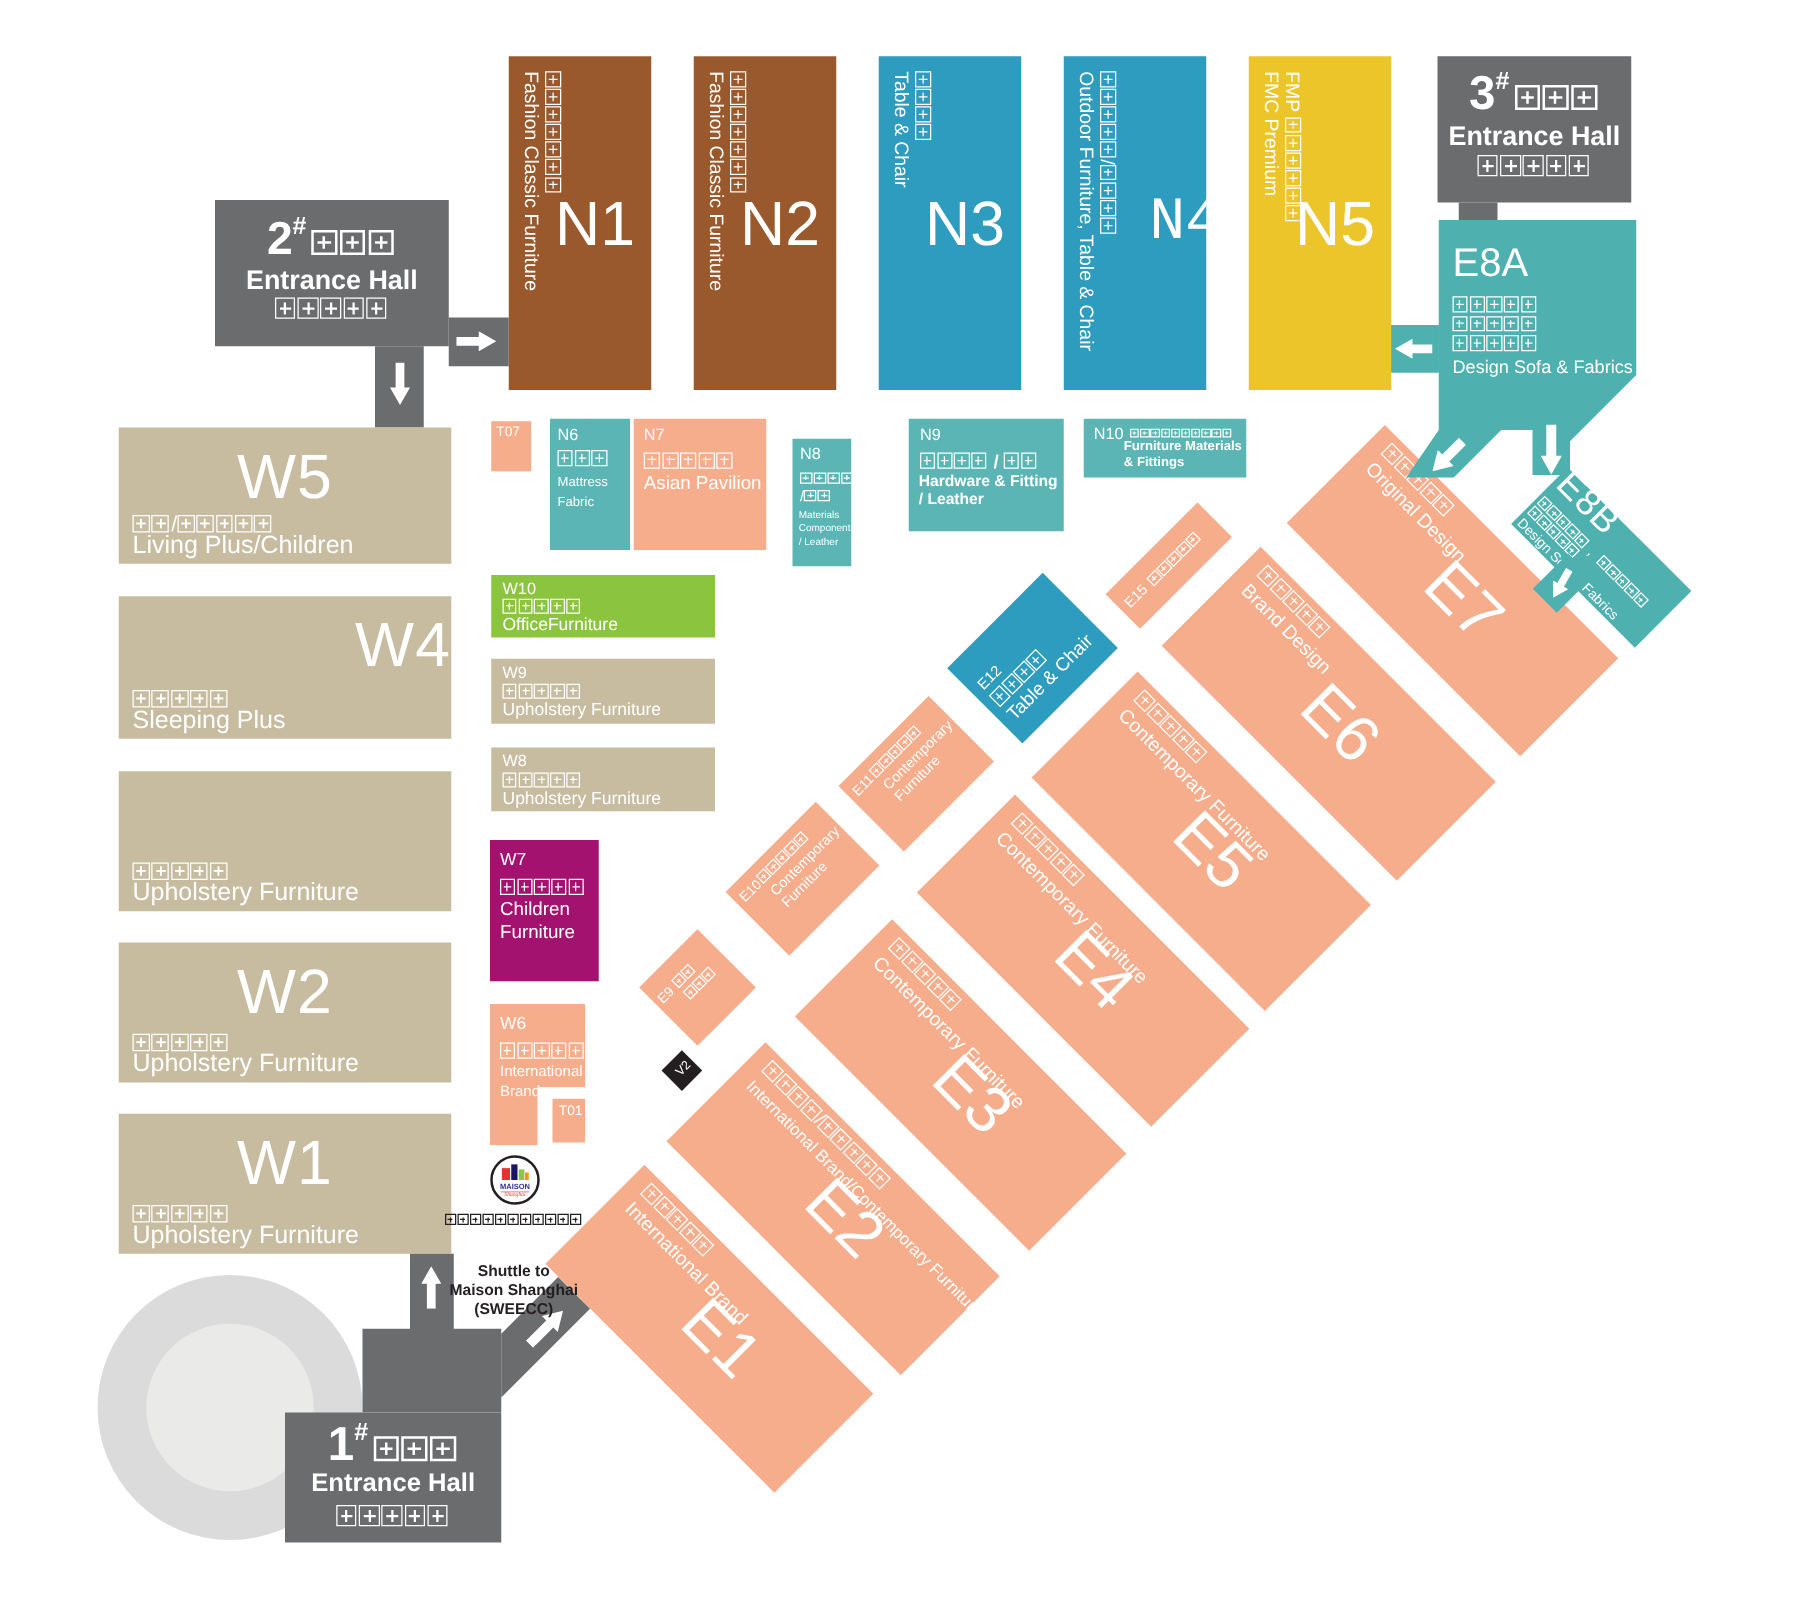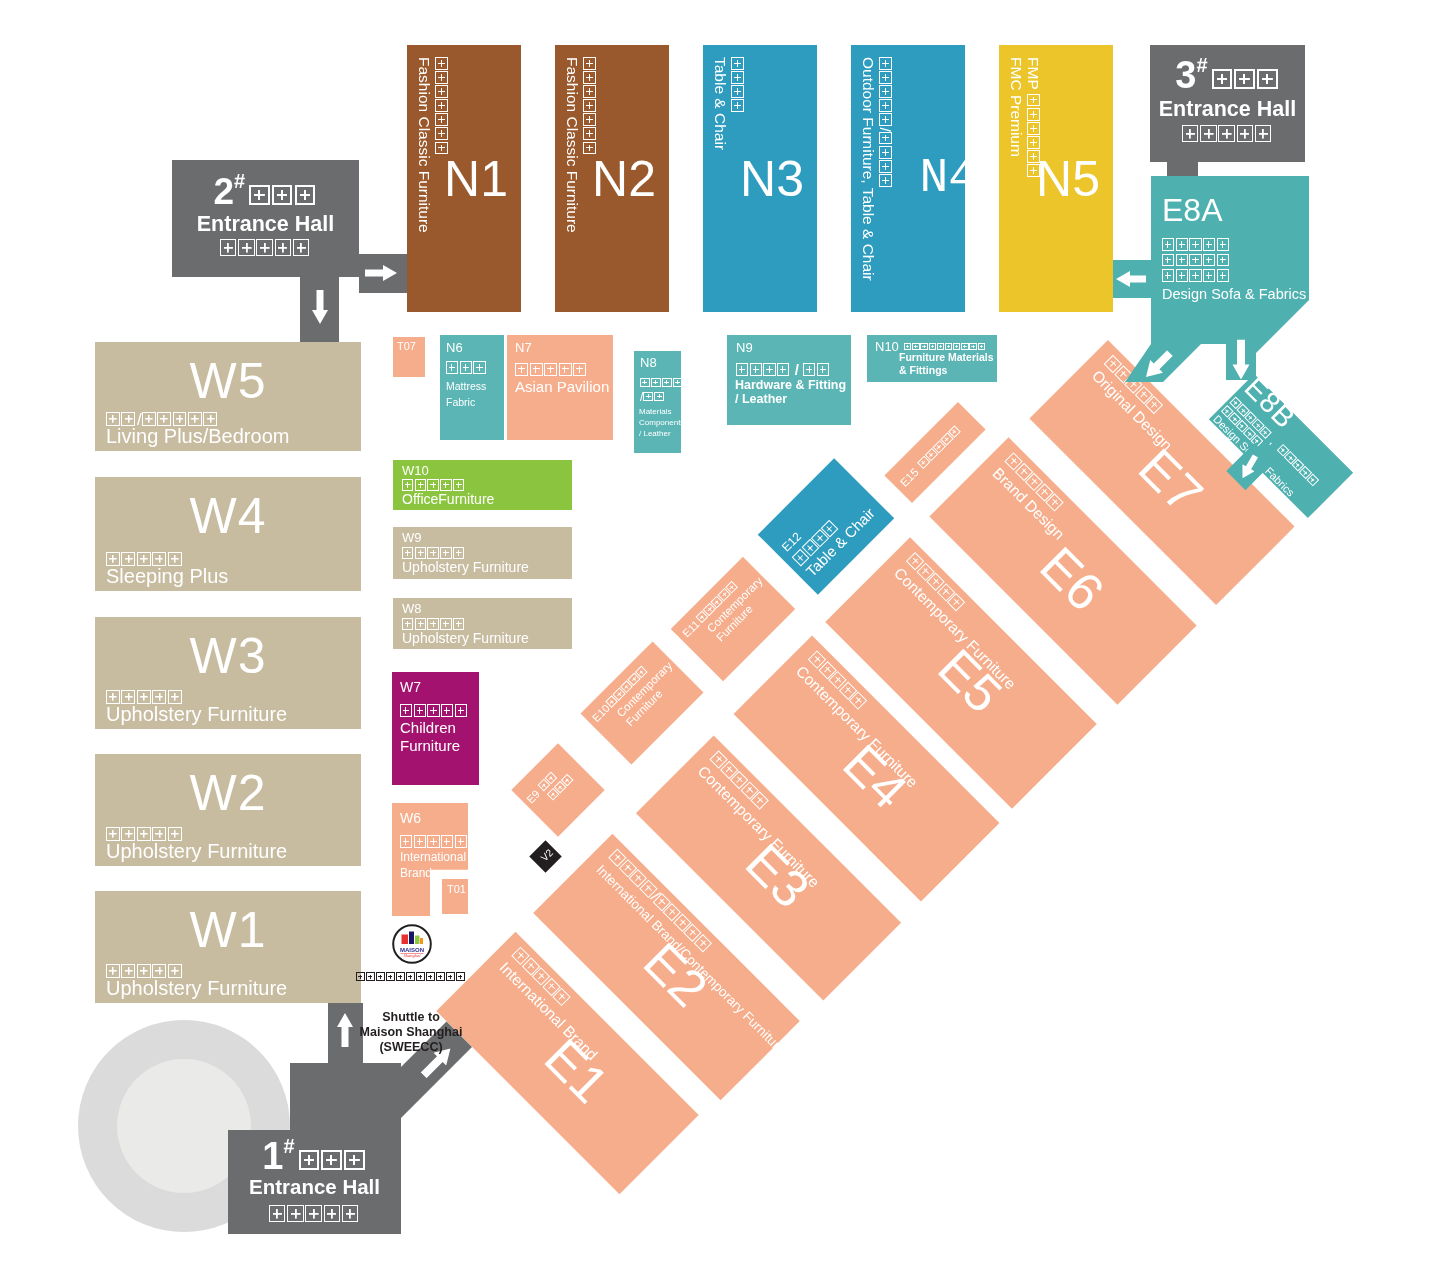--- a/index.html
+++ b/index.html
@@ -65,31 +65,30 @@
 
 <div class="b" style="left:300px;top:277px;width:39px;height:65px;background:#6b6c6e;"></div>
 
 <svg class="r" style="left:303.0px;top:299.0px;transform:rotate(90deg)" width="34" height="16">
       <path d="M0 4.5 H20 V0 L34 8.0 L20 16 V11.5 H0 Z" fill="#fff"></path>
     </svg>
 
 <div class="b" style="left:95px;top:342px;width:266px;height:109px;background:#c8bca0;">
       <div class="num" style="left:0;right:0;top:10px;text-align:center;font-size:50px;">W5</div>
       <div class="zh r" style="left:11px;top:68px;font-size:17px;color:#fff;"><i></i><i></i>/<i></i><i></i><i></i><i></i><i></i></div>
-      <div class="r" style="left:11px;top:84px;font-size:20px;color:#fff;line-height:1.05">Living Plus/Bedroom</div>
+      <div class="r" style="left:11px;top:84px;font-size:20px;color:#fff;line-height:1.05">Living Plus/Children</div>
     </div>
 
 <div class="b" style="left:95px;top:477px;width:266px;height:114px;background:#c8bca0;">
-      <div class="num" style="left:0;right:0;top:10px;text-align:center;font-size:50px;">W4</div>
+      <div class="num" style="left:0;right:0;top:10px;text-align:right;font-size:50px;">W4</div>
       <div class="zh r" style="left:11px;top:73px;font-size:17px;color:#fff;"><i></i><i></i><i></i><i></i><i></i></div>
       <div class="r" style="left:11px;top:89px;font-size:20px;color:#fff;line-height:1.05">Sleeping Plus</div>
     </div>
 
 <div class="b" style="left:95px;top:617px;width:266px;height:112px;background:#c8bca0;">
-      <div class="num" style="left:0;right:0;top:10px;text-align:center;font-size:50px;">W3</div>
       <div class="zh r" style="left:11px;top:71px;font-size:17px;color:#fff;"><i></i><i></i><i></i><i></i><i></i></div>
       <div class="r" style="left:11px;top:87px;font-size:20px;color:#fff;line-height:1.05">Upholstery Furniture</div>
     </div>
 
 <div class="b" style="left:95px;top:754px;width:266px;height:112px;background:#c8bca0;">
       <div class="num" style="left:0;right:0;top:10px;text-align:center;font-size:50px;">W2</div>
       <div class="zh r" style="left:11px;top:71px;font-size:17px;color:#fff;"><i></i><i></i><i></i><i></i><i></i></div>
       <div class="r" style="left:11px;top:87px;font-size:20px;color:#fff;line-height:1.05">Upholstery Furniture</div>
     </div>
 

